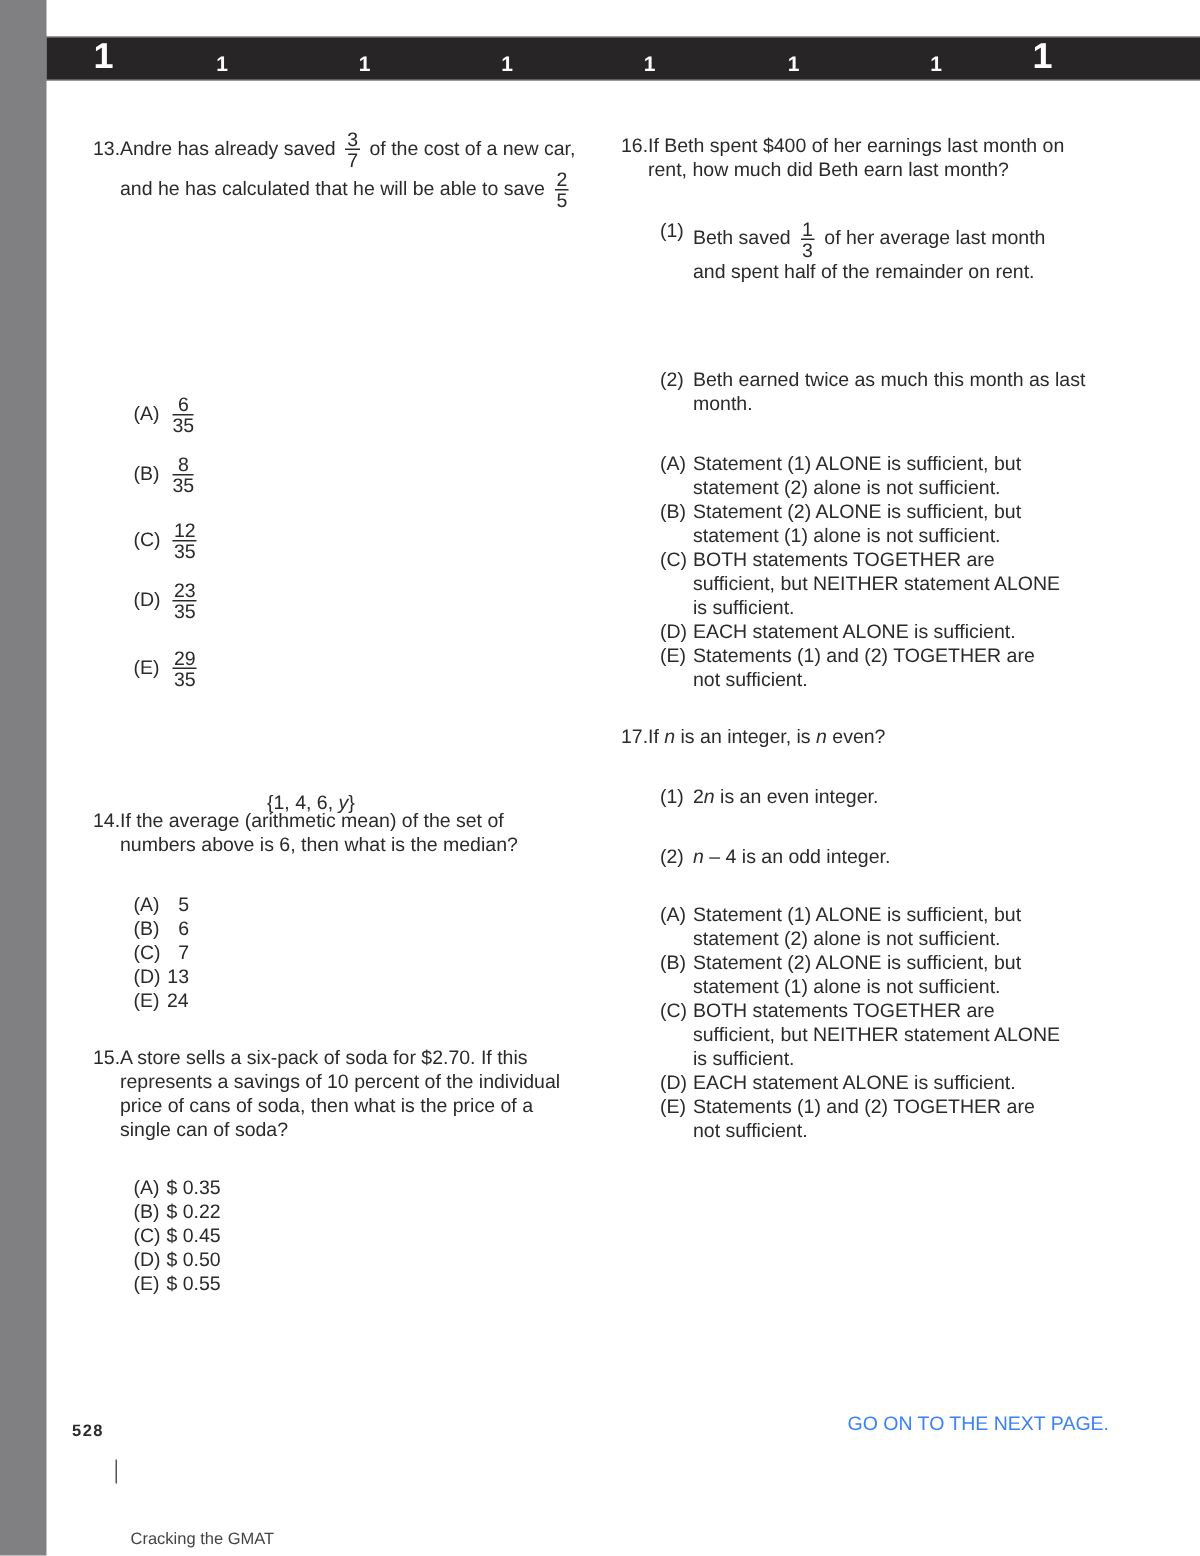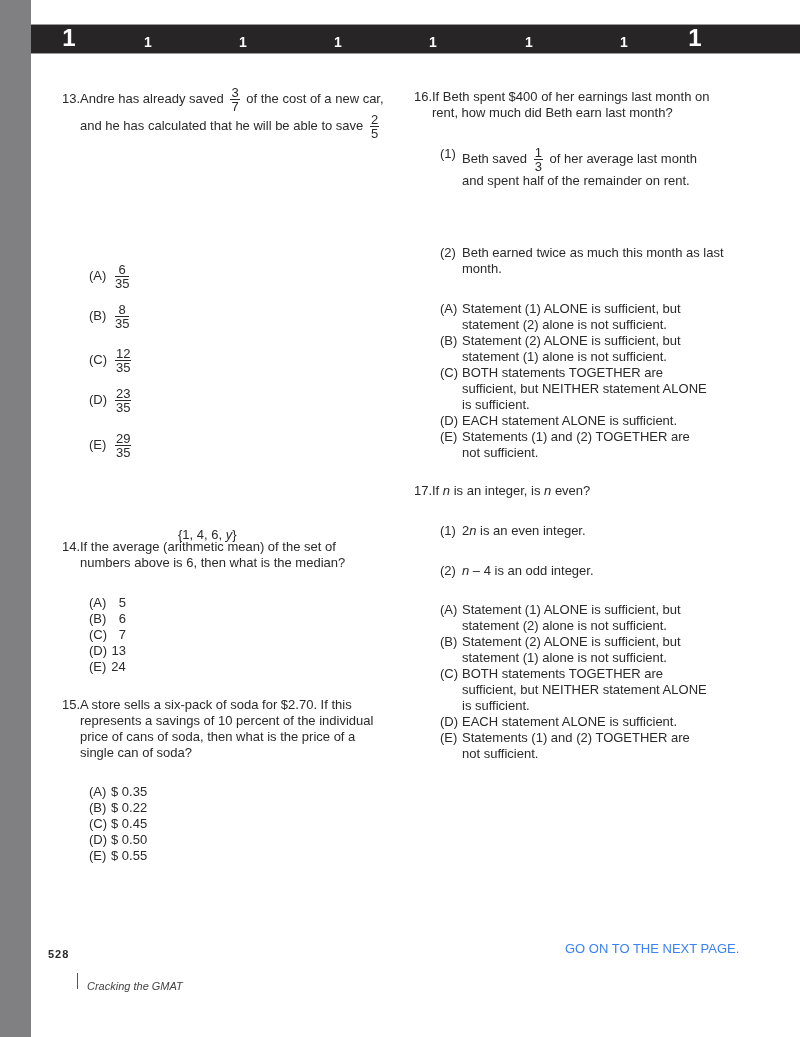--- a/index.html
+++ b/index.html
@@ -20,21 +20,21 @@
   .spaced { line-height:26.5px; }
   .ch { position:absolute; font-size:13px; line-height:16px; }
   .ch .lbl { display:inline-block; width:23px; }
   .opt { font-size:13px; line-height:16px; position:relative; padding-left:22px; }
   .opt .lbl { position:absolute; left:0; top:0; }
   .stmt { position:relative; padding-left:22px; font-size:13px; line-height:16px; }
   .stmt .lbl { position:absolute; left:0; top:0; }
   i { font-style:italic; }
   .footer-num { position:absolute; left:48px; top:948px; font-size:11px; font-weight:bold; letter-spacing:1px; }
   .footer-bar { position:absolute; left:77px; top:973px; width:1px; height:16px; background:#555; }
-  .footer-title { position:absolute; left:87px; top:980px; font-size:11px; color:#444;font-style:italic; }
+  .footer-title { position:absolute; left:87px; top:1020px; font-size:11px; color:#444; }
   .goon { position:absolute; left:565px; top:941px; font-size:13px; color:#3b82f6; }
 </style>
 </head>
 <body>
 
 <div class="sidebar"></div>
 
 <div class="band">
   <span class="big" style="left:38px">1</span>
   <span class="small" style="left:117px">1</span>

